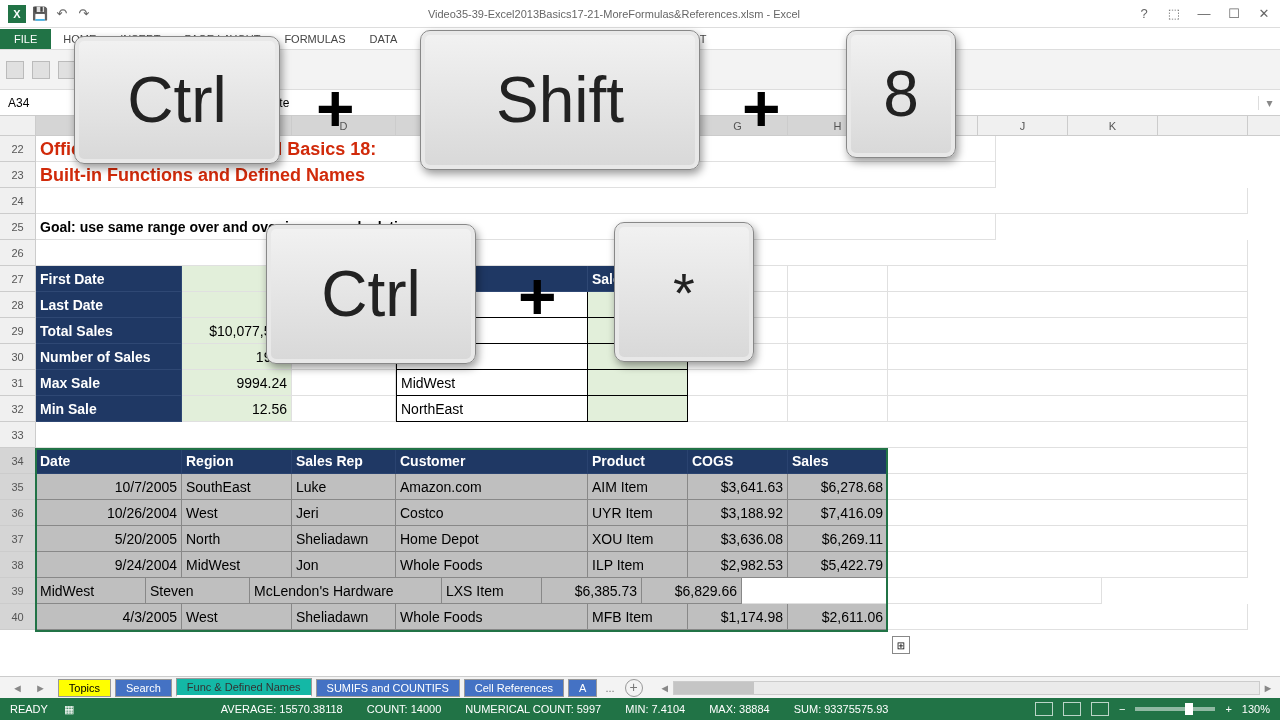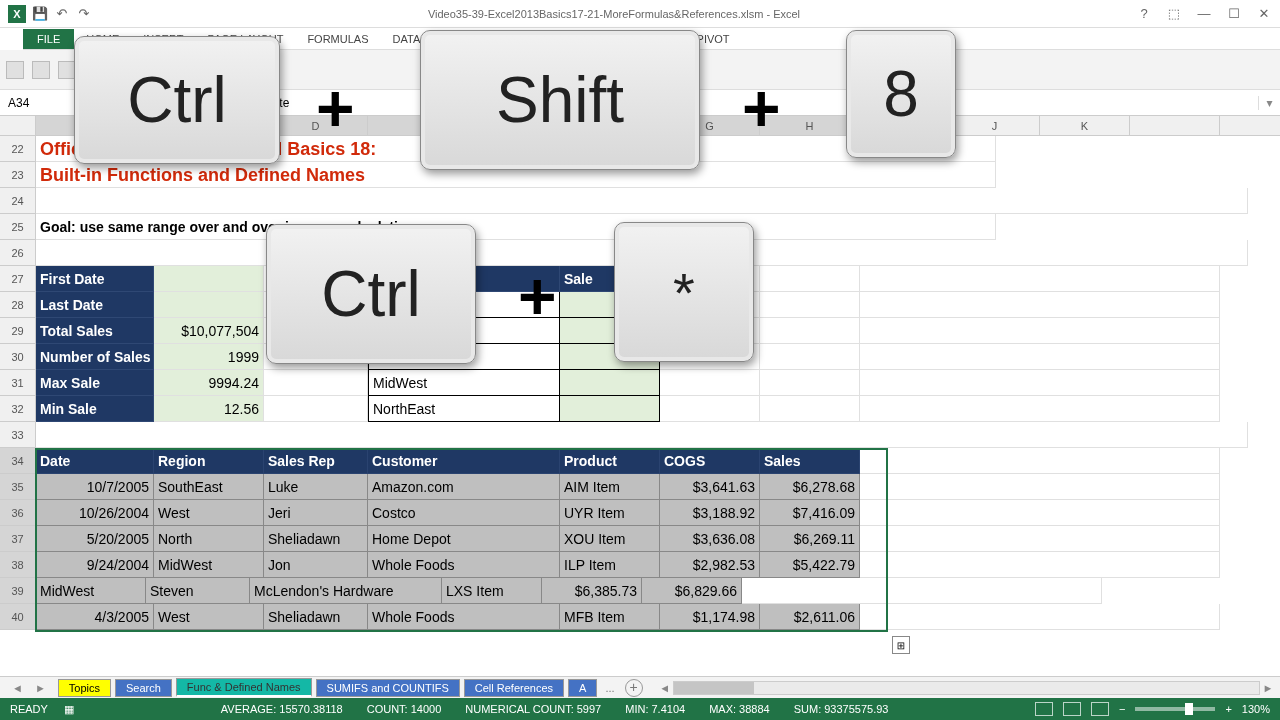--- a/index.html
+++ b/index.html
@@ -8,21 +8,21 @@
 .title-bar { height: 28px; background: #fff; display: flex; align-items: center; padding: 0 8px; font-size: 11px; color: #666; border-bottom: 1px solid #ddd; }
 .title-left { display: flex; align-items: center; gap: 6px; }
 .excel-logo { width: 18px; height: 18px; background: #217346; color: #fff; display: flex; align-items: center; justify-content: center; font-weight: bold; font-size: 11px; }
 .title-center { flex: 1; text-align: center; }
 .title-right { display: flex; align-items: center; gap: 14px; }
 .title-user { color: #595959; font-size: 11px; }
 .tb-icon { width: 16px; height: 16px; display: inline-flex; align-items: center; justify-content: center; color: #666; font-size: 13px; cursor: pointer; }
 .avatar { width: 18px; height: 18px; background: #c5c5c5; border: 1px solid #999; }
 .smiley { width: 18px; height: 18px; border-radius: 50%; background: #ffd23f; border: 1px solid #b89500; display: inline-flex; align-items: center; justify-content: center; font-size: 10px;}
 
-.ribbon-tabs { height: 22px; display: flex; align-items: center; background: #fff; font-size: 11px; border-bottom: 1px solid #ddd; margin-left: 23px; }
+.ribbon-tabs { height: 22px; display: flex; align-items: center; background: #fff; font-size: 11px; border-bottom: 1px solid #ddd; }
 .file-tab { background: #217346; color: #fff; padding: 4px 14px; font-weight: normal; }
 .rt-item { padding: 4px 12px; color: #444; cursor: pointer; }
 
 .qa-bar { height: 26px; background: #f3f3f3; display: flex; align-items: center; padding: 0 6px; gap: 8px; border-bottom: 1px solid #ddd; }
 .qa-icon { width: 18px; height: 18px; display: inline-block; background: #e0e0e0; border: 1px solid #bbb; }
 
 .formula-row { height: 26px; display: flex; align-items: center; border-bottom: 1px solid #ccc; font-size: 12px; }
 .namebox { width: 166px; padding: 0 8px; border-right: 1px solid #ccc; height: 100%; display: flex; align-items: center; }
 .namebox-dd { width: 18px; border-left: 1px solid #ccc; height: 100%; display: flex; align-items: center; justify-content: center; color: #888; }
 .fx-btns { display: flex; align-items: center; gap: 2px; padding: 0 4px; }
@@ -76,21 +76,21 @@
 
 .status-bar { height: 22px; background: #217346; color: #fff; display: flex; align-items: center; font-size: 11px; padding: 0 10px; gap: 36px; }
 .sb-left { display: flex; gap: 16px; align-items: center; }
 .sb-center { flex: 1; display: flex; justify-content: center; gap: 24px; }
 .sb-right { display: flex; gap: 10px; align-items: center; }
 .sb-view { width: 18px; height: 14px; border: 1px solid #fff; opacity: .7; }
 .sb-zoom-track { width: 80px; height: 4px; background: rgba(255,255,255,.5); position: relative; }
 .sb-zoom-th { position: absolute; top: -4px; left: 50px; width: 8px; height: 12px; background: #fff; }
 
 
-.cB { width: 118px; }
+.cB { width: 146px; }
 .cC { width: 110px; }
 .cD { width: 104px; }
 .cE { width: 192px; }
 .cF { width: 100px; }
 .cG { width: 100px; }
 .cH { width: 100px; }
 .cI { width: 90px; }
 .cJ { width: 90px; }
 .cK { width: 90px; }
 .cL { width: 90px; }

